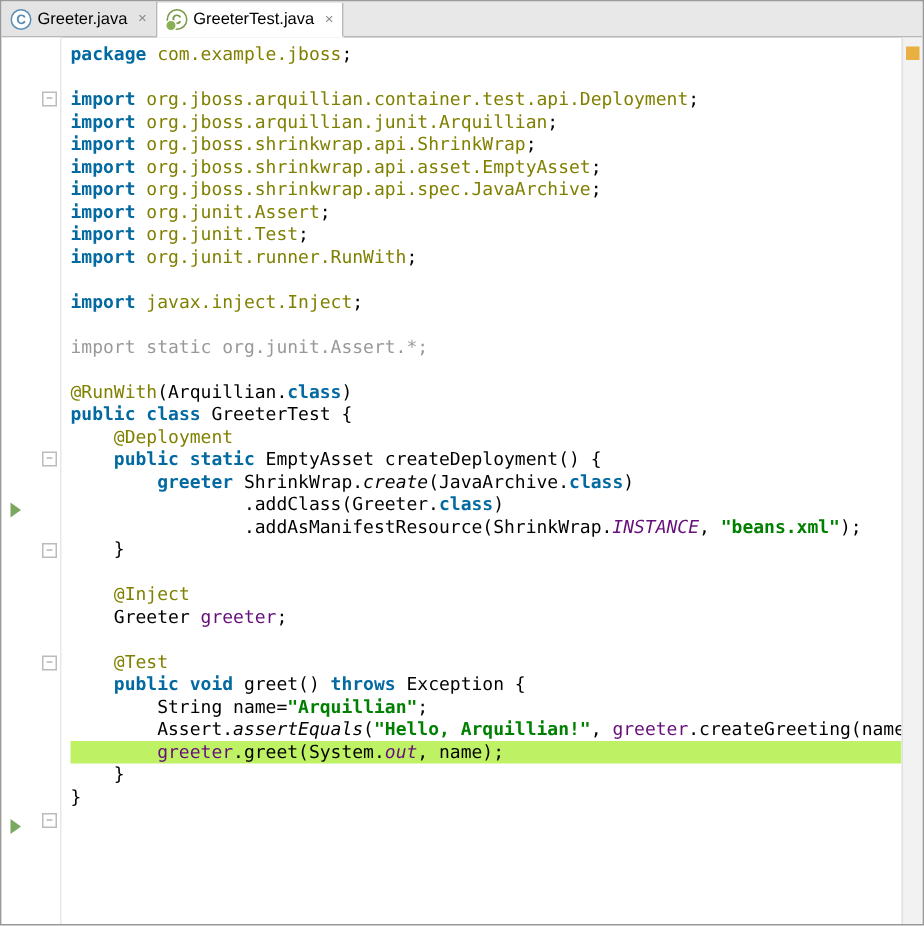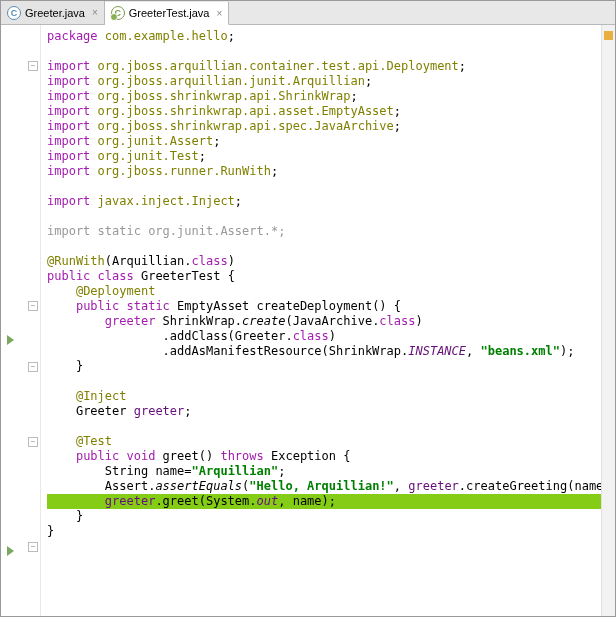--- a/index.html
+++ b/index.html
@@ -9,29 +9,29 @@
   .tab.active { background: #fff; border-bottom: 1px solid #fff; position: relative; top: 1px; }
   .tab .close { color: #888; font-size: 10px; margin-left: 3px; }
   .tab-icon-c { width: 14px; height: 14px; border-radius: 50%; border: 1px solid #5a8db5; color: #5a8db5; font-size: 9px; font-weight: bold; display: flex; align-items: center; justify-content: center; background: #fff; }
   .tab-icon-j { width: 14px; height: 14px; border-radius: 50%; border: 1px solid #7a9a4a; color: #7a9a4a; font-size: 9px; font-weight: bold; display: flex; align-items: center; justify-content: center; background: #fff; position: relative; }
   .tab-icon-j::after { content: ""; position: absolute; width: 6px; height: 6px; background: #8ab055; border-radius: 50%; bottom: -2px; left: -2px; border: 1px solid #fff; }
   .editor-wrap { display: flex; height: calc(100% - 24px); }
   .gutter { width: 40px; background: #fff; border-right: 1px solid #e8e8e8; position: relative; }
   .gutter-run { position: absolute; left: 6px; width: 0; height: 0; border-top: 5px solid transparent; border-bottom: 5px solid transparent; border-left: 7px solid #7ba860; }
   .fold { position: absolute; right: 2px; width: 10px; height: 10px; border: 1px solid #bbb; background: #fff; color: #888; font-size: 8px; line-height: 8px; text-align: center; cursor: pointer; }
   .code { flex: 1; padding: 4px 0 4px 6px; font-family: "Consolas", "Menlo", monospace; font-size: 12px; line-height: 15px; white-space: pre; overflow: hidden; position: relative; }
-  .k { color: #a21caf; font-weight: normal; }
+  .k { color: #0369a1; font-weight: bold; }
   .pkg { color: #808000; }
   .ann { color: #808000; }
   .str { color: #008000; font-weight: bold; }
   .id { color: #660e7a; }
   .mi { font-style: italic; }
   .sc { color: #660e7a; font-style: italic; font-weight: normal; }
   .gray { color: #999; }
-  .hl { background: #84cc16; display: inline-block; width: 100%; }
+  .hl { background: #bef264; display: inline-block; width: 100%; }
   .marker-strip { width: 14px; background: #f2f2f2; border-left: 1px solid #e0e0e0; position: relative; }
   .marker-warn { position: absolute; top: 6px; right: 2px; width: 9px; height: 9px; background: #e8b040; }
 </style>
 </head>
 <body>
 
 <div class="tabs">
   <div class="tab">
     <span class="tab-icon-c">C</span>
     <span>Greeter.java</span>
@@ -48,30 +48,30 @@
   <div class="gutter">
     <div class="fold" style="top:36px">−</div>
     <div class="fold" style="top:276px">−</div>
     <div class="gutter-run" style="top:310px"></div>
     <div class="fold" style="top:337px">−</div>
     <div class="fold" style="top:412px">−</div>
     <div class="gutter-run" style="top:521px"></div>
     <div class="fold" style="top:517px">−</div>
   </div>
 
-  <div class="code"><span class="k">package </span><span class="pkg">com.example.hello</span><span>;</span>
+  <div class="code"><span class="k">package </span><span class="pkg">com.example.jboss</span><span>;</span>
 
 <span class="k">import </span><span class="pkg">org.jboss.arquillian.container.test.api.Deployment</span><span>;</span>
 <span class="k">import </span><span class="pkg">org.jboss.arquillian.junit.Arquillian</span><span>;</span>
 <span class="k">import </span><span class="pkg">org.jboss.shrinkwrap.api.ShrinkWrap</span><span>;</span>
 <span class="k">import </span><span class="pkg">org.jboss.shrinkwrap.api.asset.EmptyAsset</span><span>;</span>
 <span class="k">import </span><span class="pkg">org.jboss.shrinkwrap.api.spec.JavaArchive</span><span>;</span>
 <span class="k">import </span><span class="pkg">org.junit.Assert</span><span>;</span>
 <span class="k">import </span><span class="pkg">org.junit.Test</span><span>;</span>
-<span class="k">import </span><span class="pkg">org.jboss.runner.RunWith</span><span>;</span>
+<span class="k">import </span><span class="pkg">org.junit.runner.RunWith</span><span>;</span>
 
 <span class="k">import </span><span class="pkg">javax.inject.Inject</span><span>;</span>
 
 <span class="gray">import static org.junit.Assert.*;</span>
 
 <span class="ann">@RunWith</span><span>(Arquillian.</span><span class="k">class</span><span>)</span>
 <span class="k">public </span><span class="k">class </span><span>GreeterTest </span><span>{</span>
     <span class="ann">@Deployment</span>
     <span class="k">public </span><span class="k">static </span><span>EmptyAsset </span><span>createDeployment() </span><span>{</span>
         <span class="k">greeter </span><span>ShrinkWrap.</span><span class="mi">create</span><span>(JavaArchive.</span><span class="k">class</span><span>)</span>

